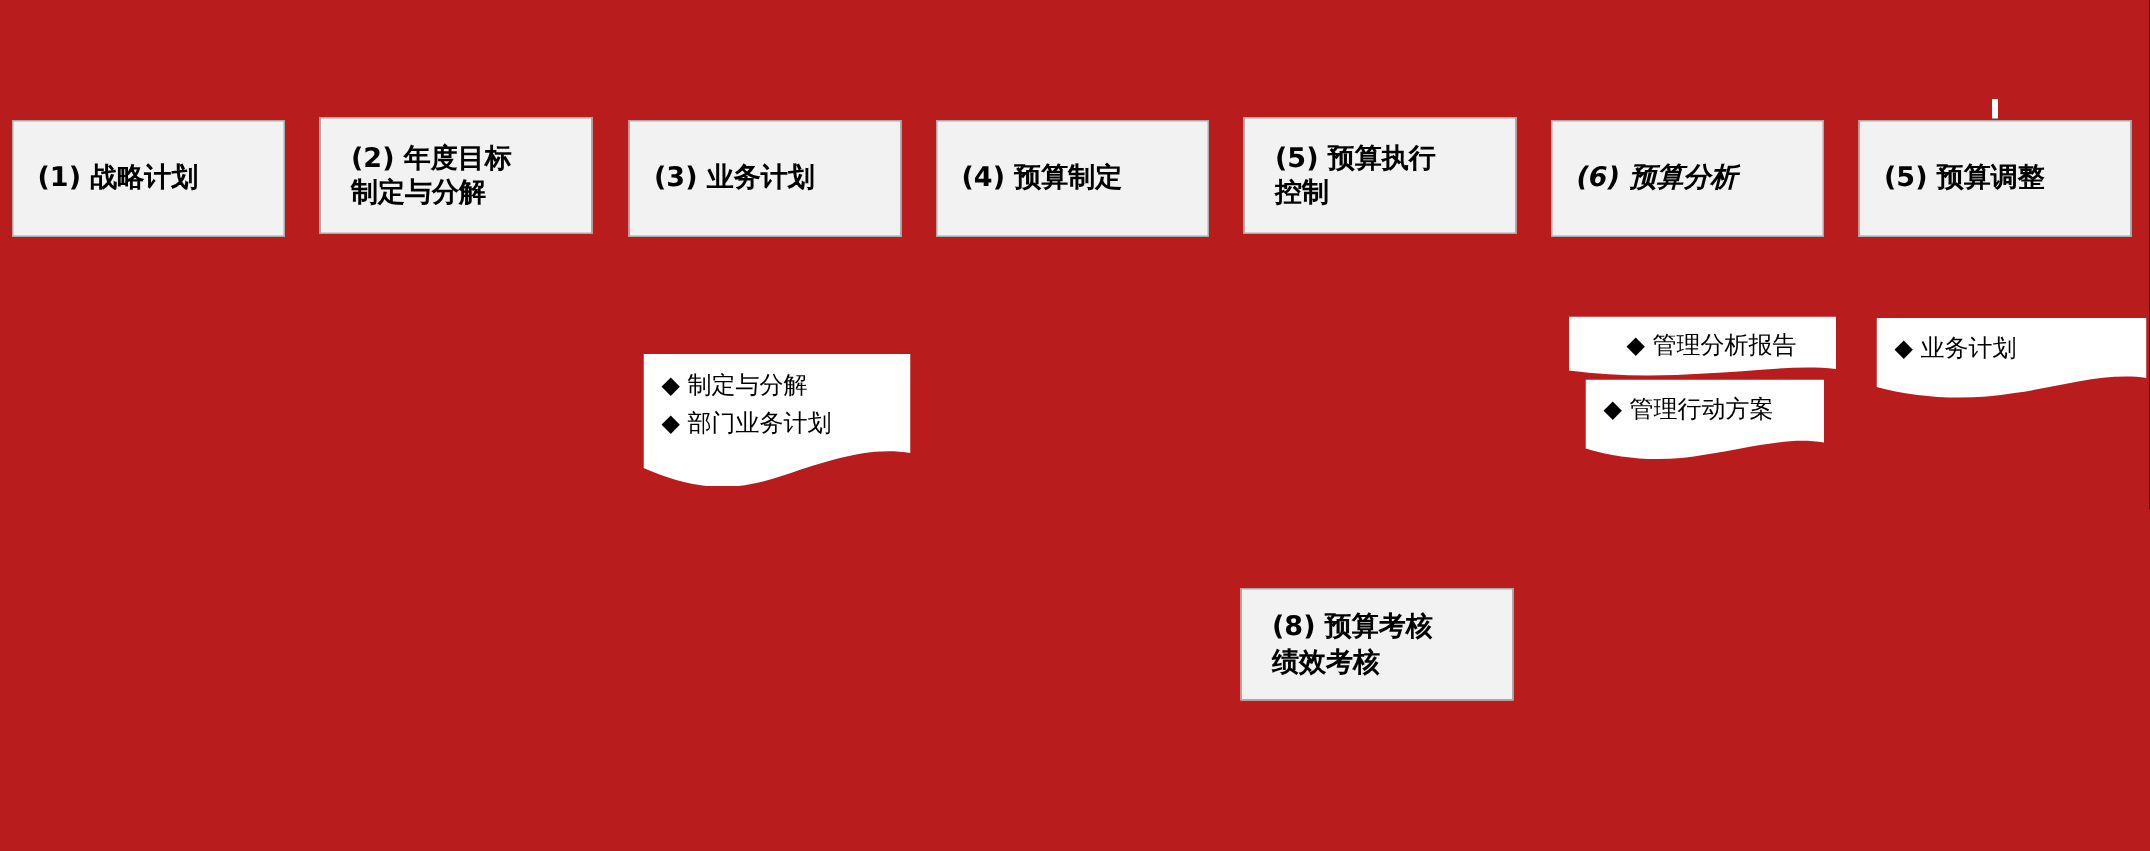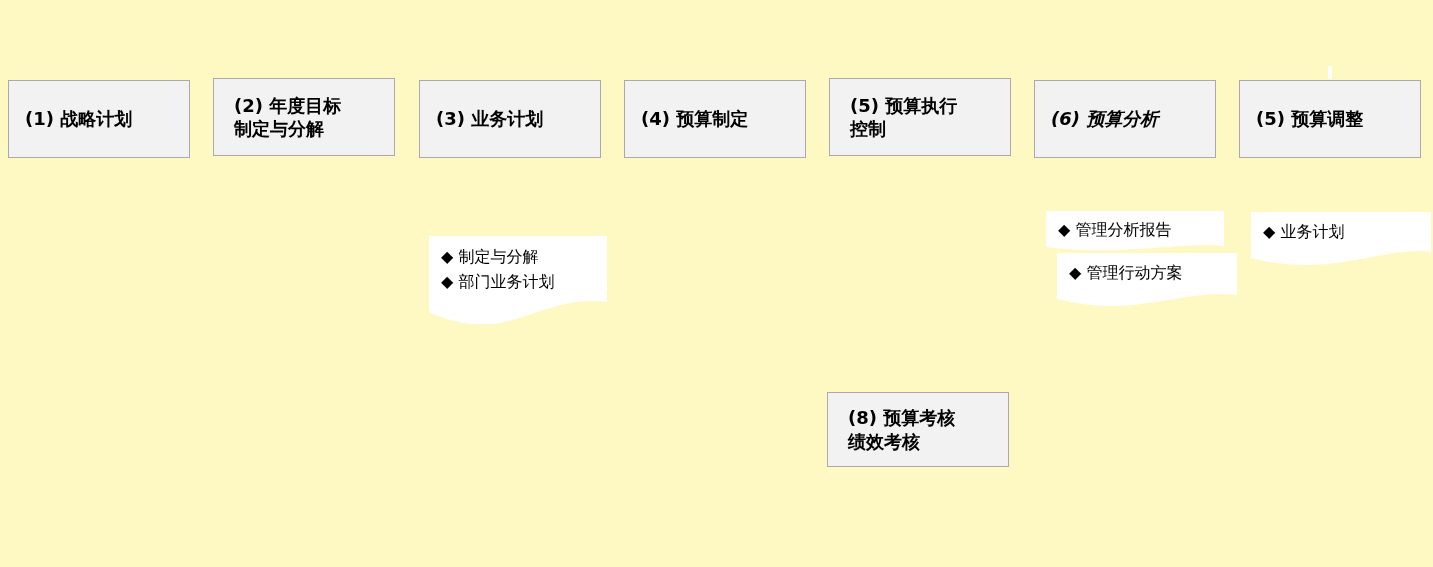--- a/index.html
+++ b/index.html
@@ -4,21 +4,21 @@
 <style>
   html, body {
     margin: 0;
     padding: 0;
     background: #000000;
   }
   .canvas {
     position: relative;
     width: 1433px;
     height: 567px;
-    background: #fef9c3;
+    background: #b91c1c;
     overflow: hidden;
     font-family: "DejaVu Sans", sans-serif;
   }
   
   .pbox {
     position: absolute;
     width: 182px;
     height: 78px;
     background: #f2f2f2;
     border: 1px solid #aaaaaa;
@@ -106,26 +106,26 @@
     <div class="doc-lines">
       <span class="doc-line">◆ 制定与分解</span>
       <span class="doc-line">◆ 部门业务计划</span>
     </div>
   </div>
 
   <div class="doc" style="left:1046px; top:211px; width:178px; height:42px;">
     <svg class="doc-shape" viewBox="0 0 178 42" preserveAspectRatio="none">
       <path d="M0 0 H178 V35 C150 32 120 37 90 38 C60 40 30 40 0 36 Z" fill="#ffffff"></path>
     </svg>
-    <div class="doc-lines" style="padding-top:7px;">
+    <div class="doc-lines" style="padding-top:7px;text-align:center;">
       <span class="doc-line">◆ 管理分析报告</span>
     </div>
   </div>
 
-  <div class="doc" style="left:1057px; top:253px; width:180px; height:56px;">
+  <div class="doc" style="left:1057px; top:253px; width:159px; height:56px;">
     <svg class="doc-shape" viewBox="0 0 178 56" preserveAspectRatio="none">
       <path d="M0 0 H178 V42 C150 38 120 46 90 50 C60 55 30 54 0 46 Z" fill="#ffffff"></path>
     </svg>
     <div class="doc-lines" style="padding-top:8px;">
       <span class="doc-line">◆ 管理行动方案</span>
     </div>
   </div>
 
   <div class="doc" style="left:1251px; top:212px; width:180px; height:56px;">
     <svg class="doc-shape" viewBox="0 0 180 56" preserveAspectRatio="none">

